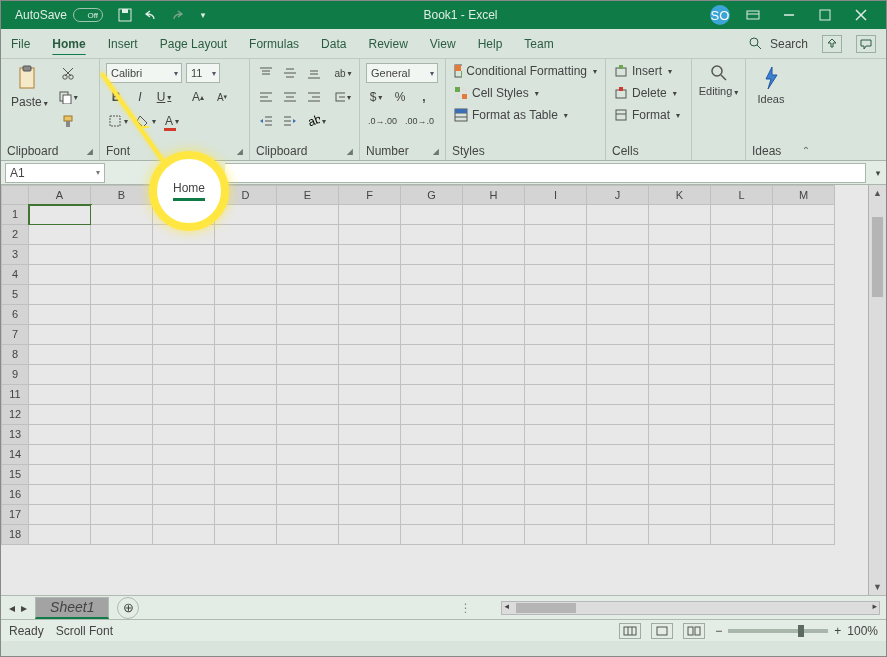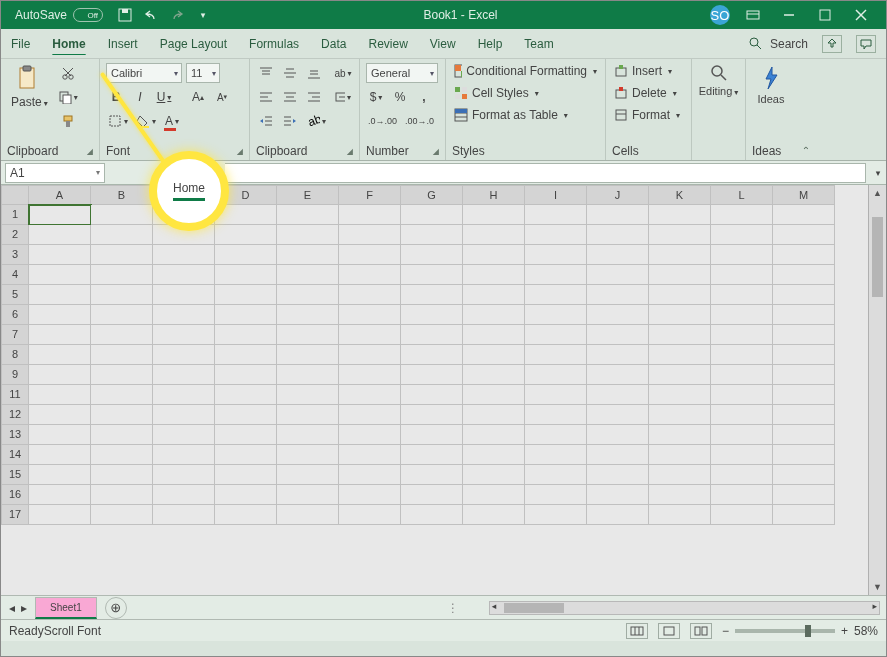--- a/index.html
+++ b/index.html
@@ -69,27 +69,27 @@
   .row-line{display:flex;}
   .sel-cell{outline:2px solid var(--sel);outline-offset:-1px;}
   .gridmain{display:flex;flex-direction:column;}
   .vscroll{width:18px;background:#dcdcdc;border-left:1px solid #b0b0b0;display:flex;flex-direction:column;}
   .vscroll .thumb{background:#b5b5b5;height:80px;margin:16px 3px 0;}
   .arrow{height:16px;text-align:center;font-size:9px;line-height:16px;color:#555;}
   
   
   .sheetbar{height:24px;background:#e3ece5;display:flex;align-items:center;border-top:1px solid #b0b9b2;}
   .sheetnav{display:flex;gap:6px;margin:0 8px;color:#888;}
-  .sheettab{height:22px;padding:0 14px;background:#f9a8d4;border:1px solid #b0b9b2;border-bottom:2px solid var(--green);display:flex;align-items:center;font-size:10px;}
+  .sheettab{height:22px;padding:0 14px;background:#a3a3a3;border:1px solid #b0b9b2;border-bottom:2px solid var(--green);display:flex;align-items:center;font-size:14px;font-style:italic;}
   .addsheet{width:22px;height:22px;border:1px solid #b0b9b2;border-radius:11px;display:flex;align-items:center;justify-content:center;margin-left:8px;font-size:13px;}
   .hscroll{flex:1;height:14px;background:#dcdcdc;margin:0 6px 0 30px;position:relative;border:1px solid #b8b8b8;}
   .hscroll .thumb{position:absolute;left:14px;width:60px;top:1px;bottom:1px;background:#b5b5b5;}
   
   
-  .status{height:22px;background:#e3ece5;border-top:1px solid #b0b9b2;display:flex;align-items:center;padding:4px 8px;}
+  .status{height:22px;background:#e3ece5;border-top:1px solid #b0b9b2;display:flex;align-items:center;padding:4px 8px;gap:12px;}
   .status .right{margin-left:auto;display:flex;align-items:center;gap:10px;}
   .viewbtn{width:22px;height:16px;border:1px solid #a0aca3;display:flex;align-items:center;justify-content:center;}
   .zoom{display:flex;align-items:center;gap:6px;}
   .slider{width:100px;height:4px;background:#a9b6ac;position:relative;}
   .slider .knob{position:absolute;width:6px;height:12px;background:#5b6b5f;top:-4px;left:70px;}
   
   
   .highlight{position:absolute;width:80px;height:80px;border-radius:40px;background:#fff;border:8px solid #ffe640;box-shadow:0 0 12px rgba(255,230,64,.8);display:flex;align-items:center;justify-content:center;font-size:18px;font-weight:400;color:#333;left:148px;top:150px;z-index:50;}
   .highlight span{border-bottom:3px solid var(--green);padding-bottom:3px;}
   .pointer{position:absolute;width:4px;height:110px;background:#ffe640;transform:rotate(-35deg);left:130px;top:62px;z-index:49;border-radius:2px;box-shadow:0 0 4px rgba(255,230,64,.8);}
@@ -737,20 +737,36 @@
         <div class="cell"></div>
         <div class="cell"></div>
         <div class="cell"></div>
         <div class="cell"></div>
         <div class="cell"></div>
         <div class="cell"></div>
         <div class="cell"></div>
         <div class="cell"></div>
         <div class="cell"></div>
       </div>
+      <div class="row-line">
+        <div class="rowhdr">18</div>
+        <div class="cell"></div>
+        <div class="cell"></div>
+        <div class="cell"></div>
+        <div class="cell"></div>
+        <div class="cell"></div>
+        <div class="cell"></div>
+        <div class="cell"></div>
+        <div class="cell"></div>
+        <div class="cell"></div>
+        <div class="cell"></div>
+        <div class="cell"></div>
+        <div class="cell"></div>
+        <div class="cell"></div>
+      </div>
     </div>
   <div class="vscroll">
     <div class="arrow">▲</div>
     <div class="thumb"></div>
     <div style="flex:1"></div>
     <div class="arrow">▼</div>
   </div>
 </div>
 
 <div class="sheetbar">
@@ -790,21 +806,21 @@
           <rect x="1" y="1" width="5" height="8" fill="none" stroke="#555"></rect>
           <rect x="8" y="1" width="5" height="8" fill="none" stroke="#555"></rect>
         </svg>
       </span>
     <div class="zoom">
       <span>−</span>
       <div class="slider">
           <div class="knob"></div>
         </div>
       <span>+</span>
-      <span>58%</span>
+      <span>100%</span>
     </div>
   </div>
 </div>
 
 <div class="pointer"></div>
 <div class="highlight">
     <span>Home</span>
   </div>
 
 </body></html>

